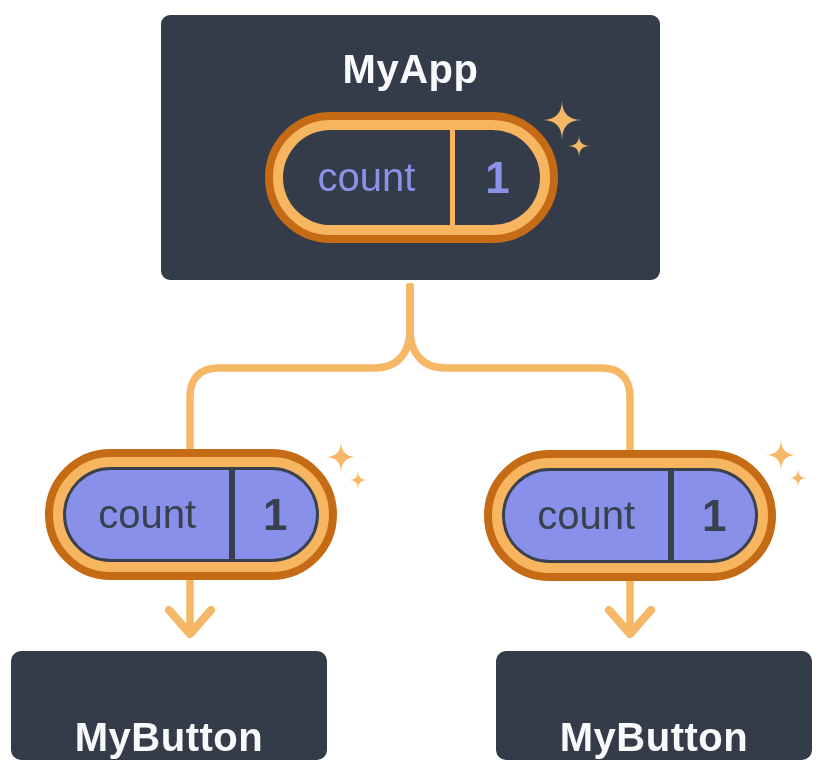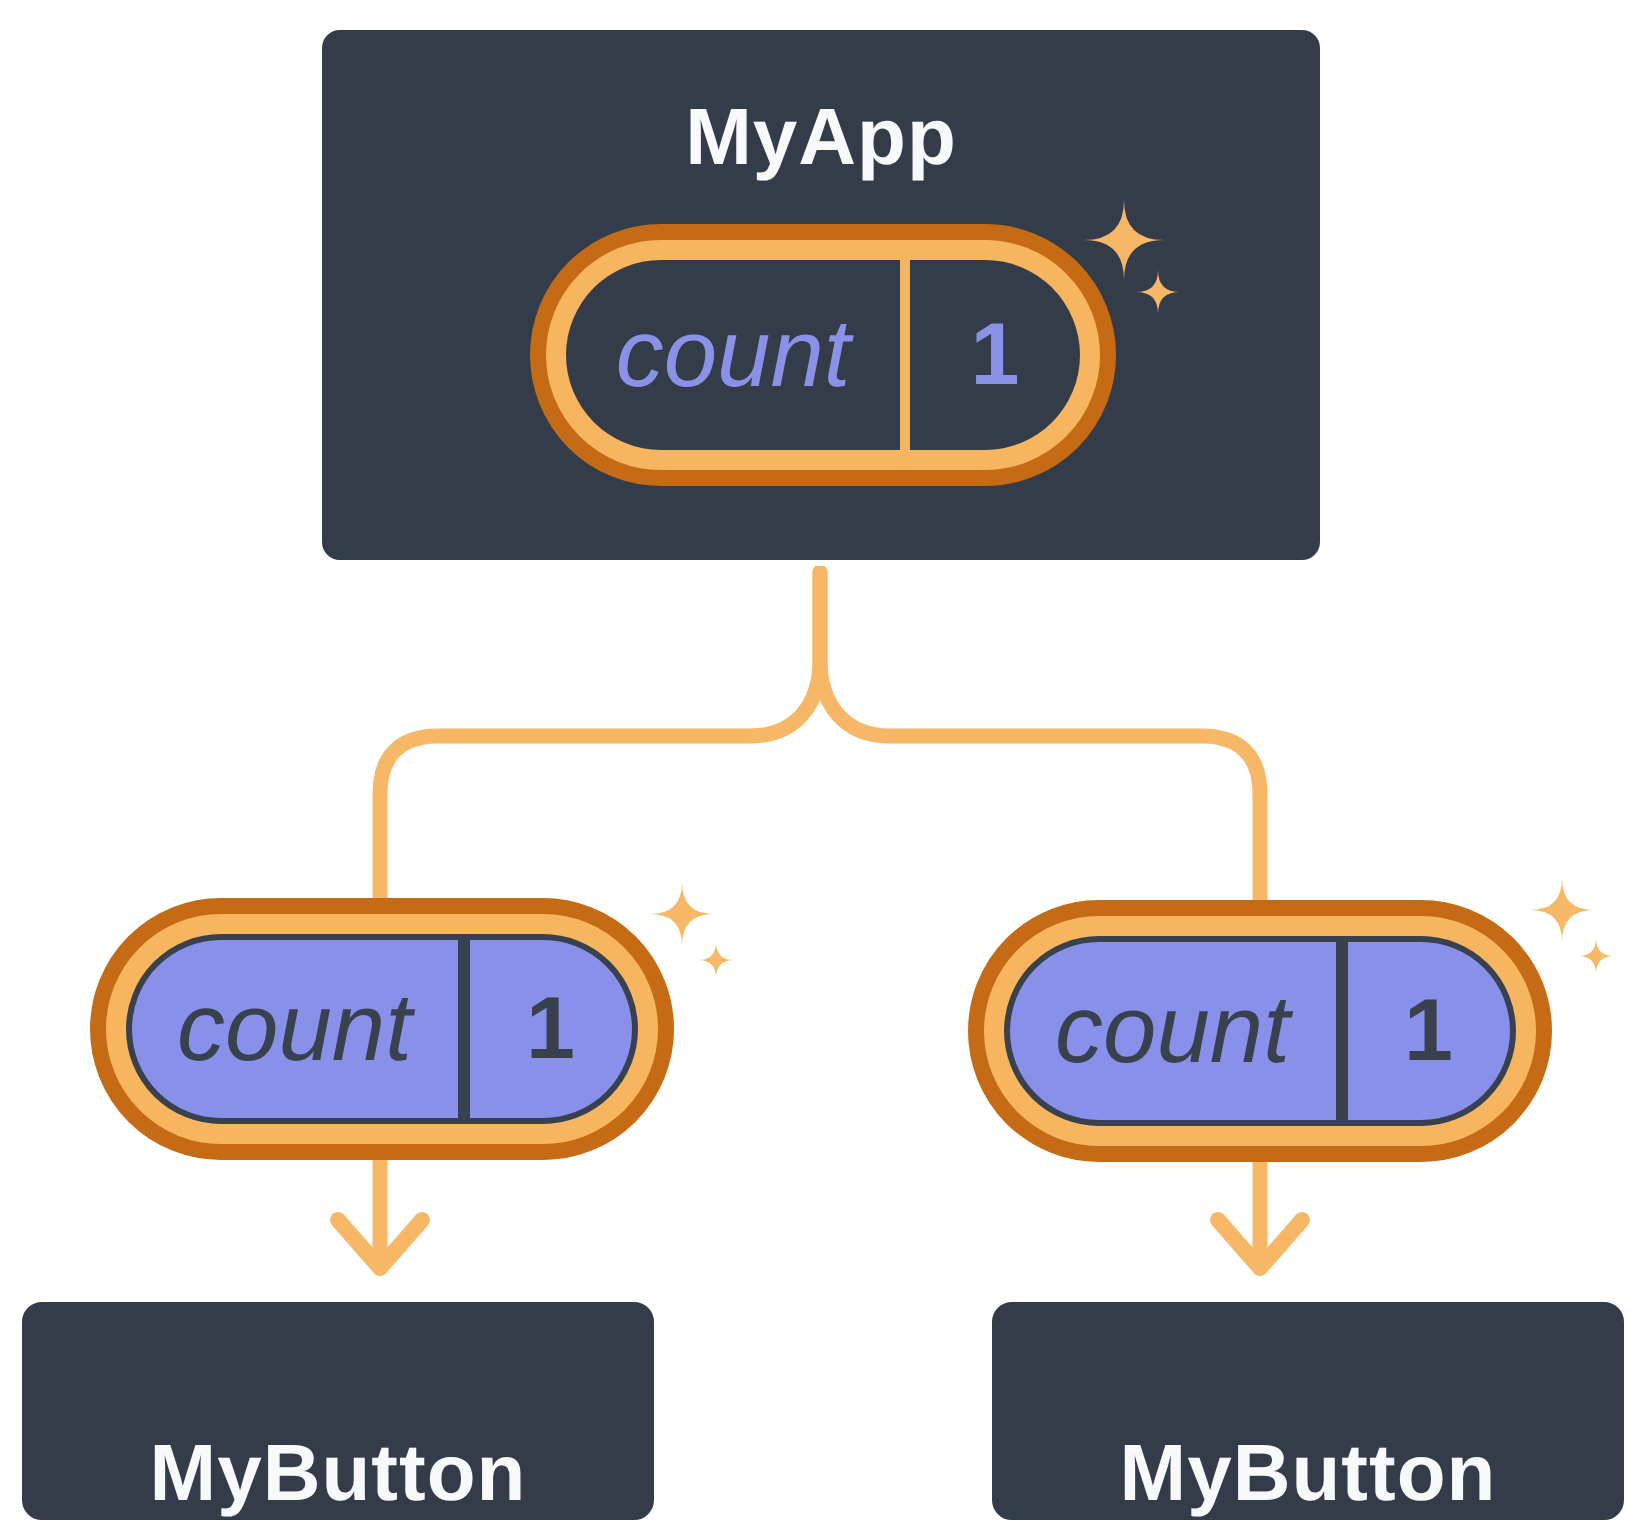--- a/index.html
+++ b/index.html
@@ -54,21 +54,21 @@
     flex:1;display:flex;align-items:stretch;
     border-radius:999px;overflow:hidden;
   }
   .state .pill-core{background:var(--node-fill);}
   .prop .pill-core{background:var(--lavender);border:3px solid var(--ink);}
   .pill-key-cell{width:65%;display:flex;align-items:center;justify-content:center;}
   .pill-val-cell{flex:1;display:flex;align-items:center;justify-content:center;}
   .pill-divider{width:5px;}
   .state .pill-divider{background:var(--ring-inner);}
   .prop .pill-divider{width:6px;background:var(--ink);}
-  .pill-key{font-size:48px;font-weight:400;font-style:italic;}
+  .pill-key{font-size:40px;font-weight:400;}
   .pill-val{font-size:44px;font-weight:700;}
   .state .pill-key,.state .pill-val{color:var(--periwinkle);}
   .prop .pill-key,.prop .pill-val{color:var(--ink);}
 
   .stroke{stroke:var(--connector);stroke-width:7.5;fill:none;stroke-linecap:round;stroke-linejoin:round;}
   .arrowhead{stroke-width:8;}
   .sparkle{fill:var(--connector);}
 </style>
 </head>
 <body>

